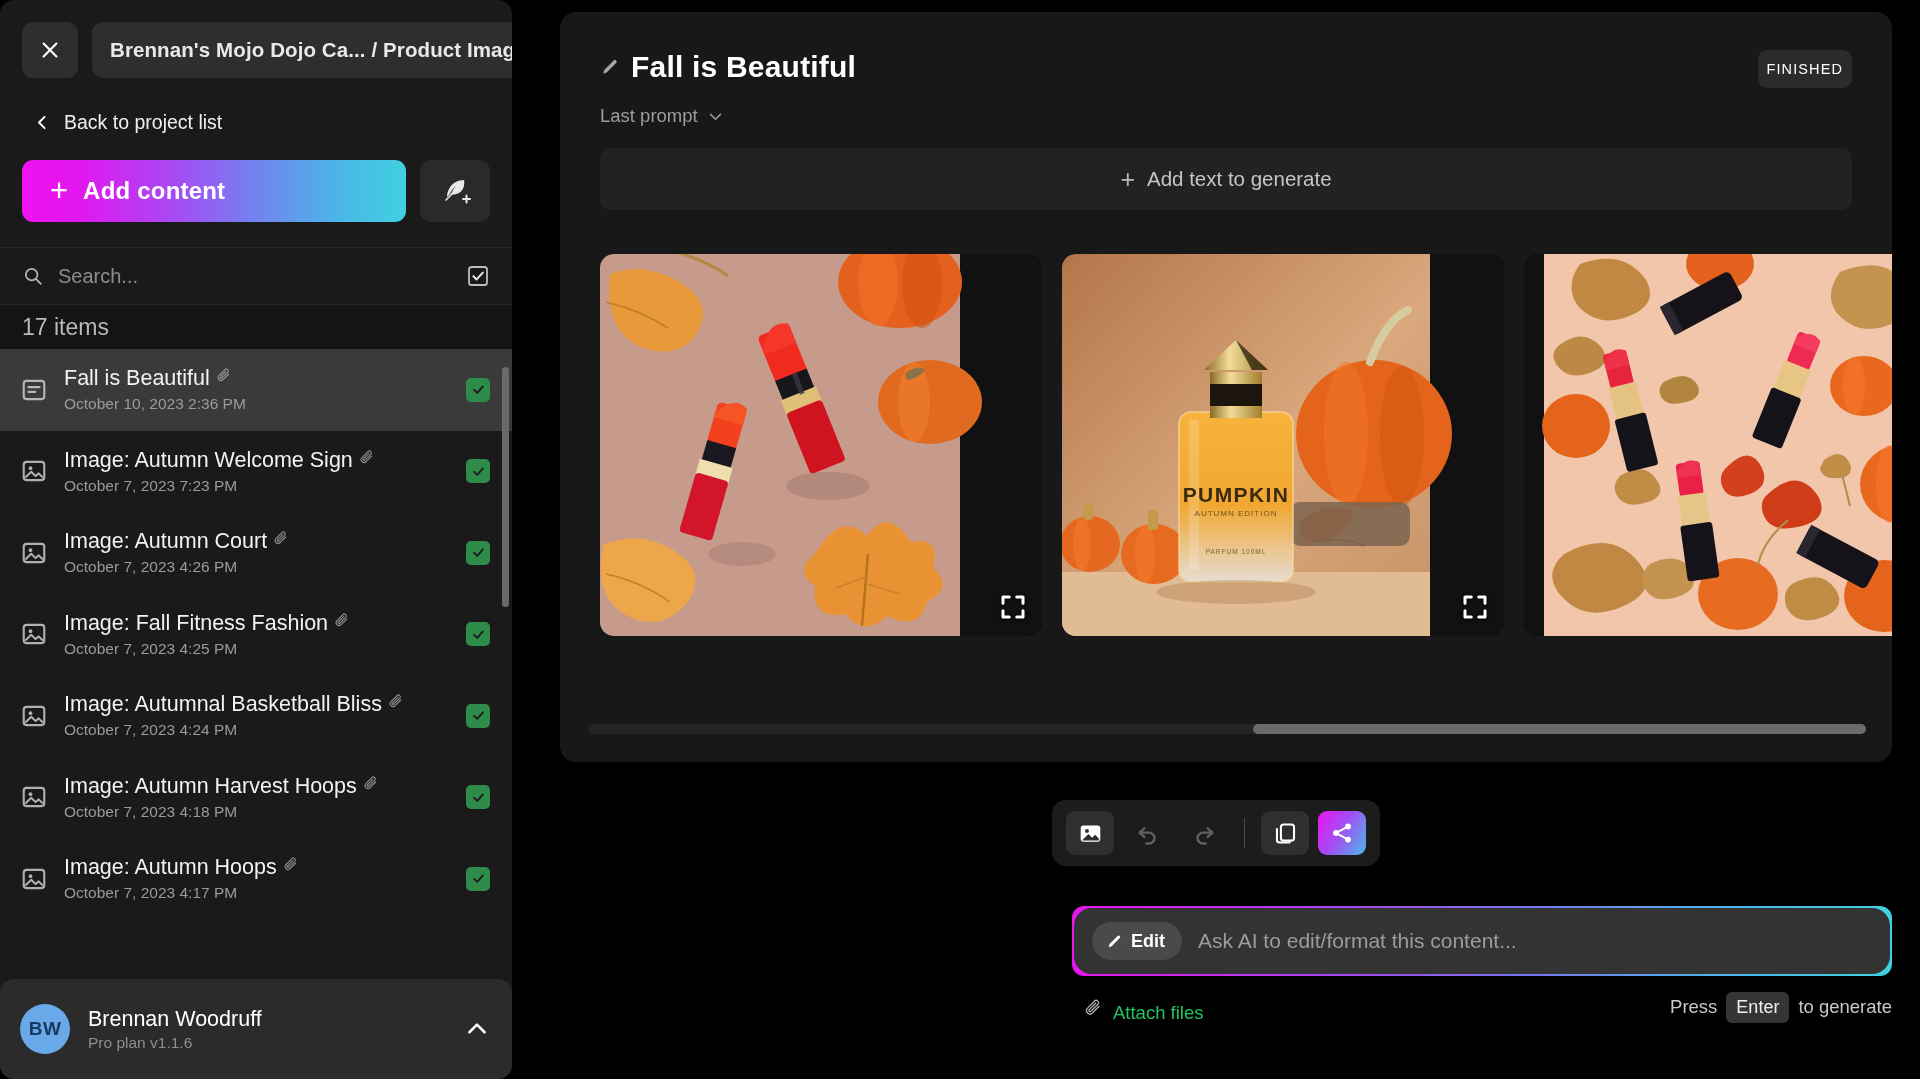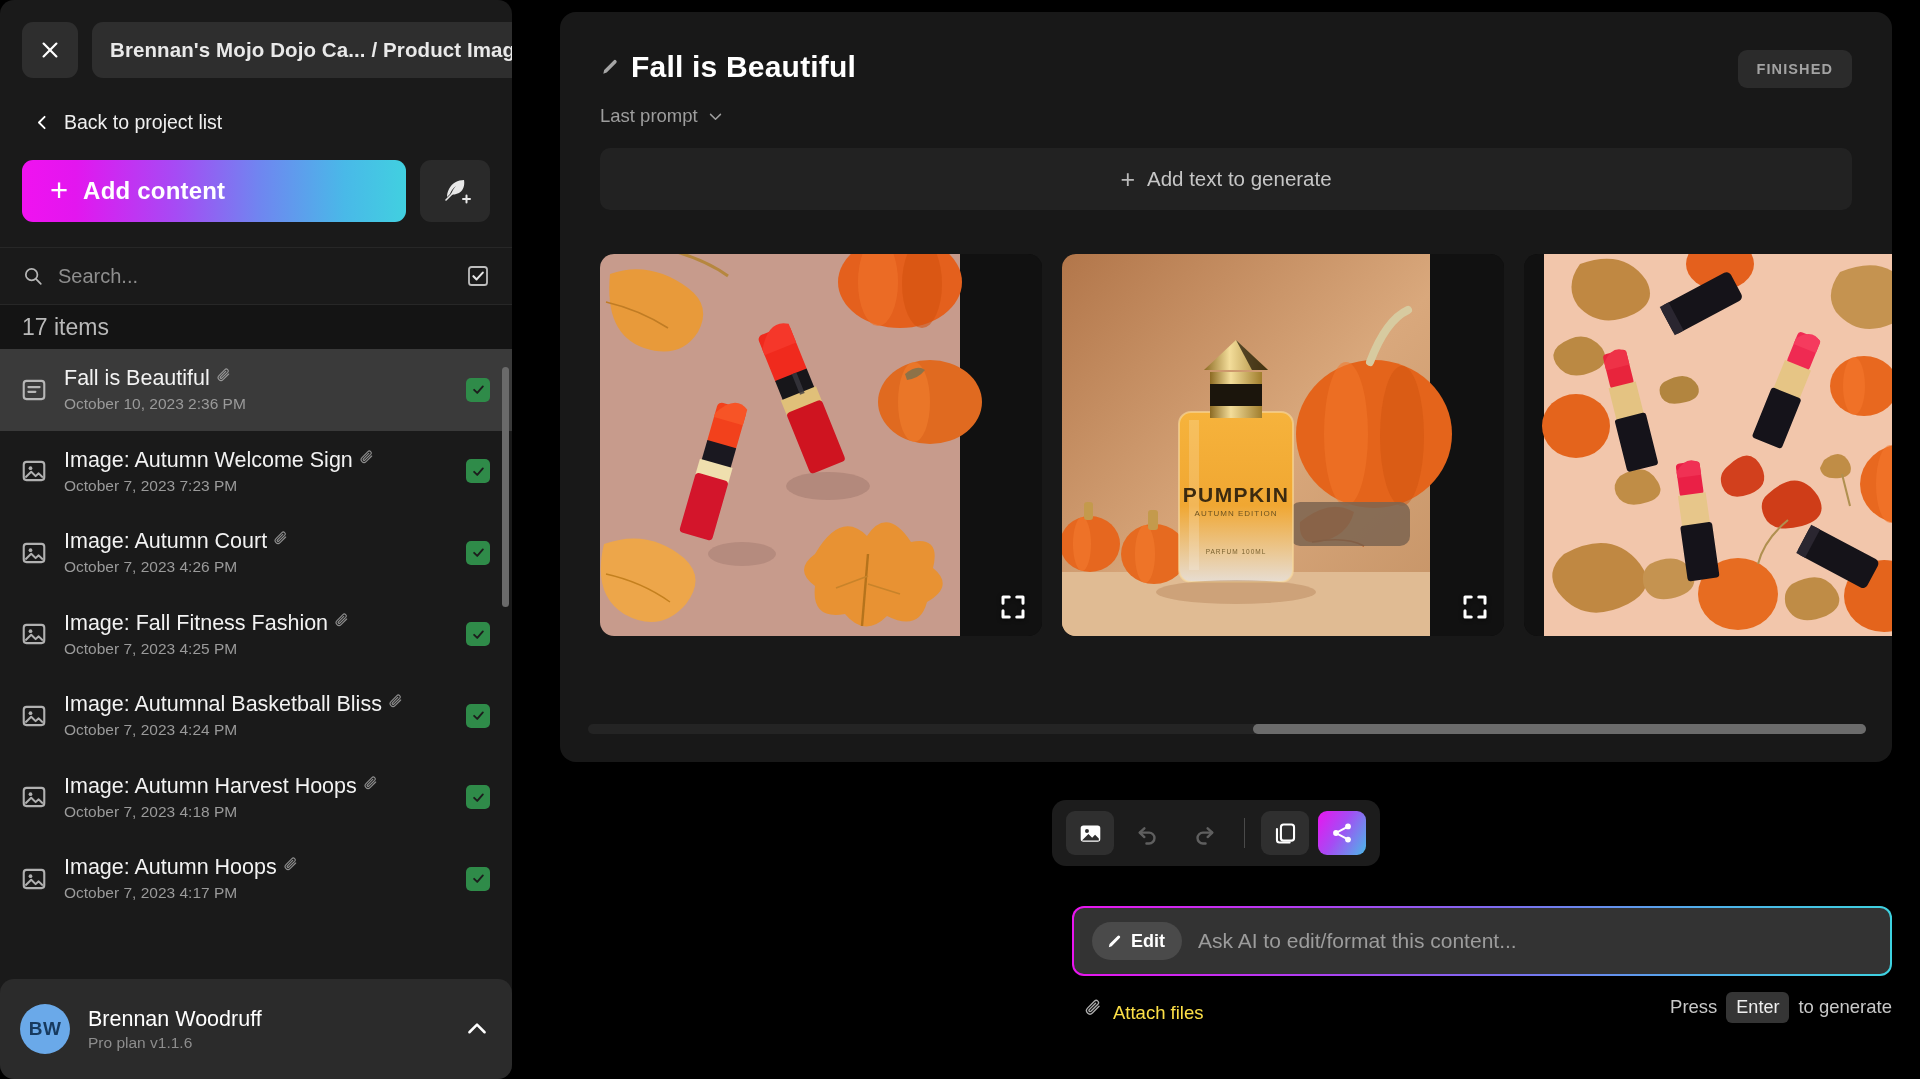--- a/index.html
+++ b/index.html
@@ -140,23 +140,23 @@
     position: absolute; left: 48px; top: 12px; right: 28px;
     height: 750px;
     background: #181818; border-radius: 16px;
     overflow: hidden;
   }
   .ct-head { padding: 38px 40px 0 40px; display: flex; align-items: flex-start; }
   .ct-title-wrap { flex: 1; display: flex; align-items: center; gap: 11px; }
   .pencil-sm { width: 20px; height: 20px; flex:0 0 20px; opacity:.8; }
   .ct-title { color: #fff; font-size: 30px; font-weight: 700; letter-spacing: .2px; }
   .finished-badge {
-    background: #2b2b2b; color: #a3a3a3;
-    font-size: 14.5px; letter-spacing: 1.1px; font-weight: 700;
-    padding: 11px 19px; border-radius: 9px;
+    background: #2b2b2b; color: #ffffff;
+    font-size: 14.5px; letter-spacing: 1.1px; font-weight: 400;
+    padding: 11px 9px; border-radius: 9px;
   }
   .last-prompt {
     display: flex; align-items: center; gap: 9px;
     padding: 17px 0 0 40px; cursor: pointer; width: fit-content;
   }
   .last-prompt span { color: #9d9d9d; font-size: 18.5px; }
   .last-prompt svg { width: 17px; height: 17px; }
 
   .add-text-btn {
     margin: 21px 40px 0 40px; height: 62px;
@@ -213,42 +213,42 @@
   }
   .tb-share svg { width: 24px; height: 24px; }
 
   
   .prompt-wrap {
     position: absolute; left: 560px; right: 28px; top: 906px;
     height: 70px; border-radius: 12px; padding: 2px;
     background: linear-gradient(90deg,#e915ef 0%, #b23df2 28%, #7d6cf0 52%, #4fb2ea 78%, #3ed2e0 100%);
   }
   .prompt-inner {
-    width: 100%; height: 100%; background: #333333; border-radius: 10px;
+    width: 100%; height: 100%; background: #333333; border-radius: 18px;
     display: flex; align-items: center; padding: 0 18px; gap: 16px;
   }
   .edit-pill {
     background: #4a4a4a; border-radius: 20px; height: 38px;
     display: flex; align-items: center; gap: 8px; padding: 0 17px 0 14px; cursor: pointer;
   }
   .edit-pill svg { width: 17px; height: 17px; }
   .edit-pill span { color: #fff; font-size: 18px; font-weight: 700; }
   .prompt-input {
     flex: 1; background: transparent; border: 0; outline: none;
     color: #e6e6e6; font-size: 21px; font-family: "Liberation Sans", sans-serif;
   }
   .prompt-input::placeholder { color: #9c9c9c; }
 
   .prompt-foot {
     position: absolute; left: 572px; right: 28px; top: 990px;
     display: flex; align-items: center; justify-content: space-between;
   }
   .attach { display: flex; align-items: center; gap: 10px; cursor: pointer; }
   .attach svg { width: 19px; height: 19px; opacity:.85; }
-  .attach span { color: #fde047; font-size: 18.5px; margin-top: 12px; }
+  .attach span { color: #22c55e; font-size: 18.5px; margin-top: 12px; }
   .press-hint { display: flex; align-items: center; gap: 9px; }
   .press-hint .t { color: #c8c8c8; font-size: 18.5px; }
   .kbd {
     background: #353535; border-radius: 6px; padding: 5px 10px;
     color: #efefef; font-size: 18px;
   }
 </style>
 </head>
 <body>
 

